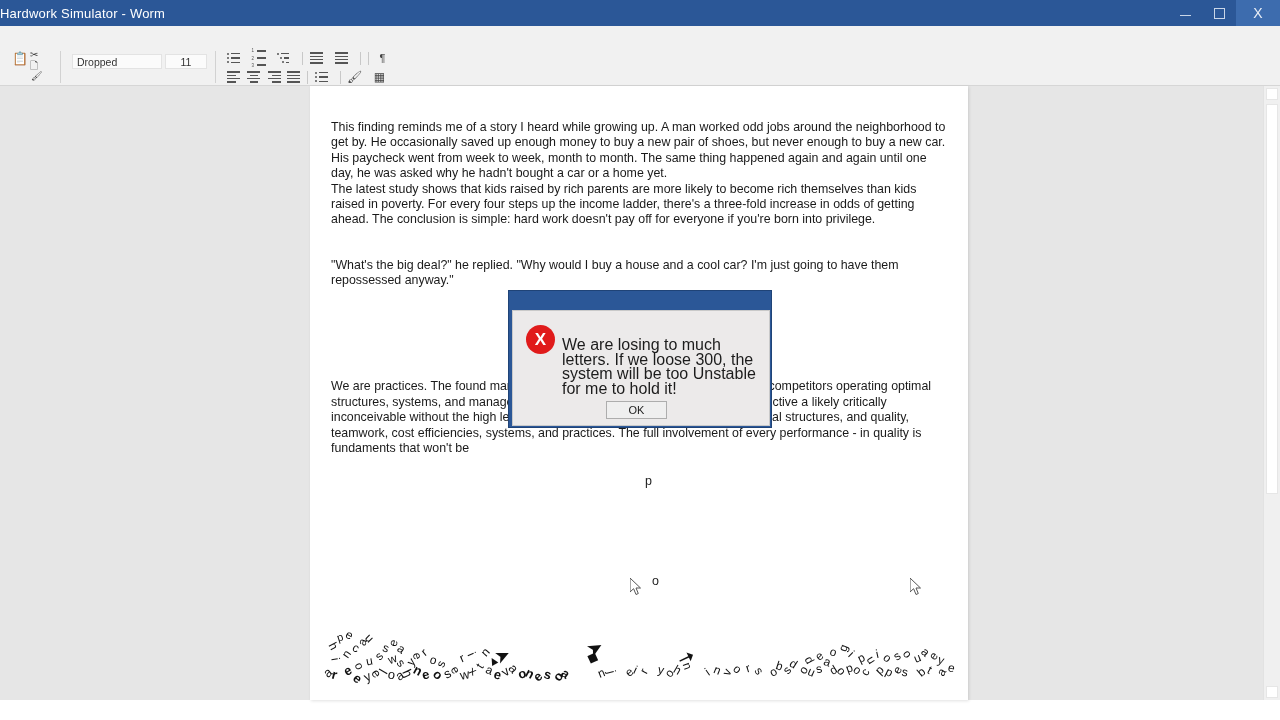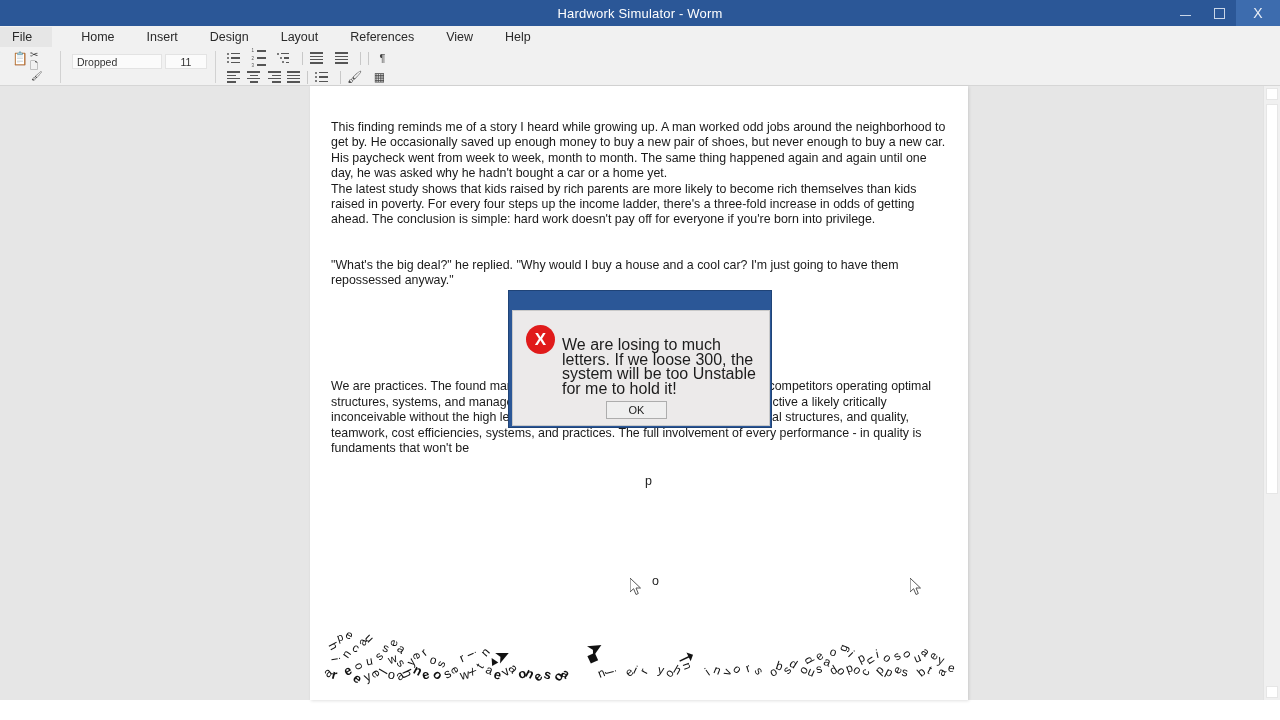--- a/index.html
+++ b/index.html
@@ -18,21 +18,20 @@
 
   
   .titlebar {
     position: absolute; top: 0; left: 0;
     width: 1280px; height: 26px;
     background: #2b5797;
     display: flex; align-items: center;
   }
   .titlebar-title {
     position: absolute; left: 0; right: 0;
-    text-align: center;
     color: #ffffff;
     font-size: 13px;
     letter-spacing: .2px;
     pointer-events: none;
   }
   .win-controls {
     position: absolute; right: 0; top: 0;
     height: 26px; display: flex;
   }
   .win-btn {
@@ -286,30 +285,20 @@
       <div class="win-btn">
           <span class="maxglyph"></span>
         </div>
       <div class="win-btn close">
           <span>X</span>
         </div>
     </div>
   </div>
 
   <div class="ribbon">
-    <div class="tabs">
-      <div class="tab file">File</div>
-      <div class="tab">Home</div>
-      <div class="tab">Insert</div>
-      <div class="tab">Design</div>
-      <div class="tab">Layout</div>
-      <div class="tab">References</div>
-      <div class="tab">View</div>
-      <div class="tab">Help</div>
-    </div>
 
     <div class="ribbon-body">
 
       <div class="grp clip">
         <span class="ic" style="left:2px;  top:4px;  font-size:13px;">📋</span>
         <span class="ic" style="left:20px; top:2px;  font-size:10px;">✂</span>
         <span class="ic" style="left:20px; top:13px; font-size:10px;">🗋</span>
         <span class="ic" style="left:21px; top:24px; font-size:9px;">🖌</span>
       </div>
       <div class="grp-sep" style="left:60px;"></div>

